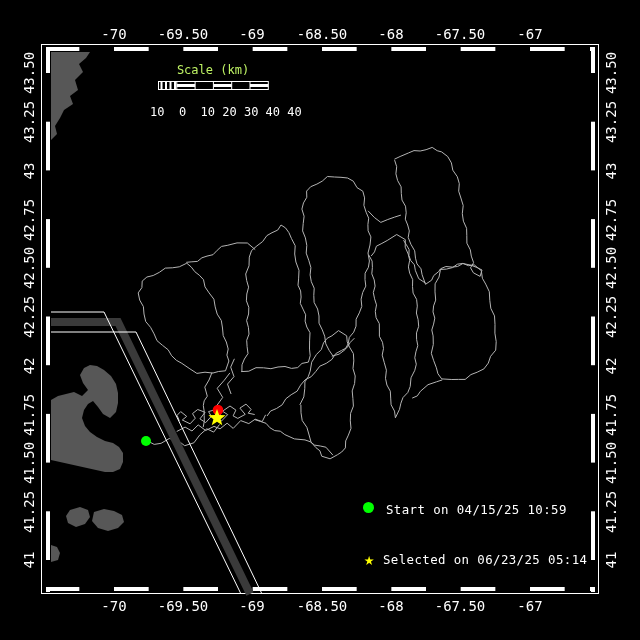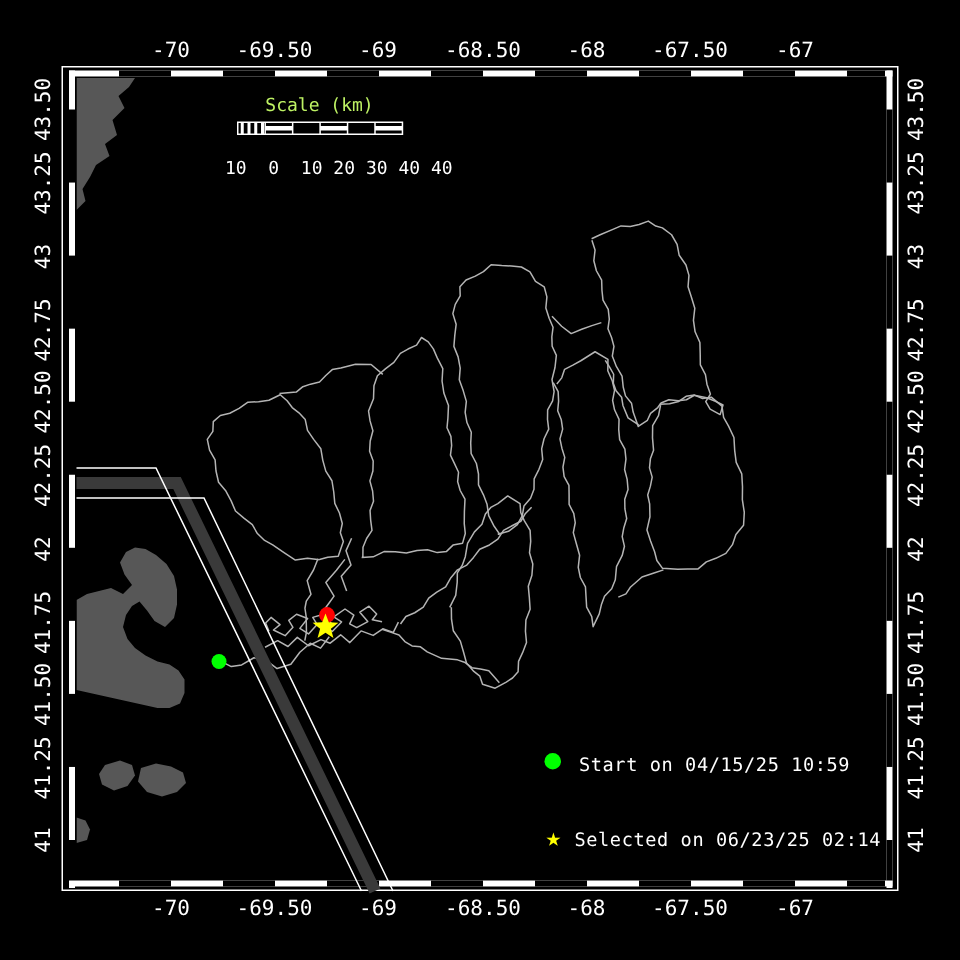--- a/index.html
+++ b/index.html
@@ -160,16 +160,16 @@
 
   <div class="scale-title">Scale (km)</div>
   <div class="scale-nums">10  0  10 20 30 40 40</div>
 
   <div class="legend-row" style="top:502px;">
     <span class="legend-swatch" style="background: rgb(0, 255, 0);"></span>
     <span class="legend-text">Start on 04/15/25 10:59</span>
   </div>
   <div class="legend-row" style="top:552px;">
     <span class="legend-swatch star" style="color: rgb(255, 255, 0);">★</span>
-    <span class="legend-text">Selected on 06/23/25 02:14</span>
+    <span class="legend-text">Selected on 06/23/25 05:14</span>
   </div>
 
 </div>
 
 </body></html>

